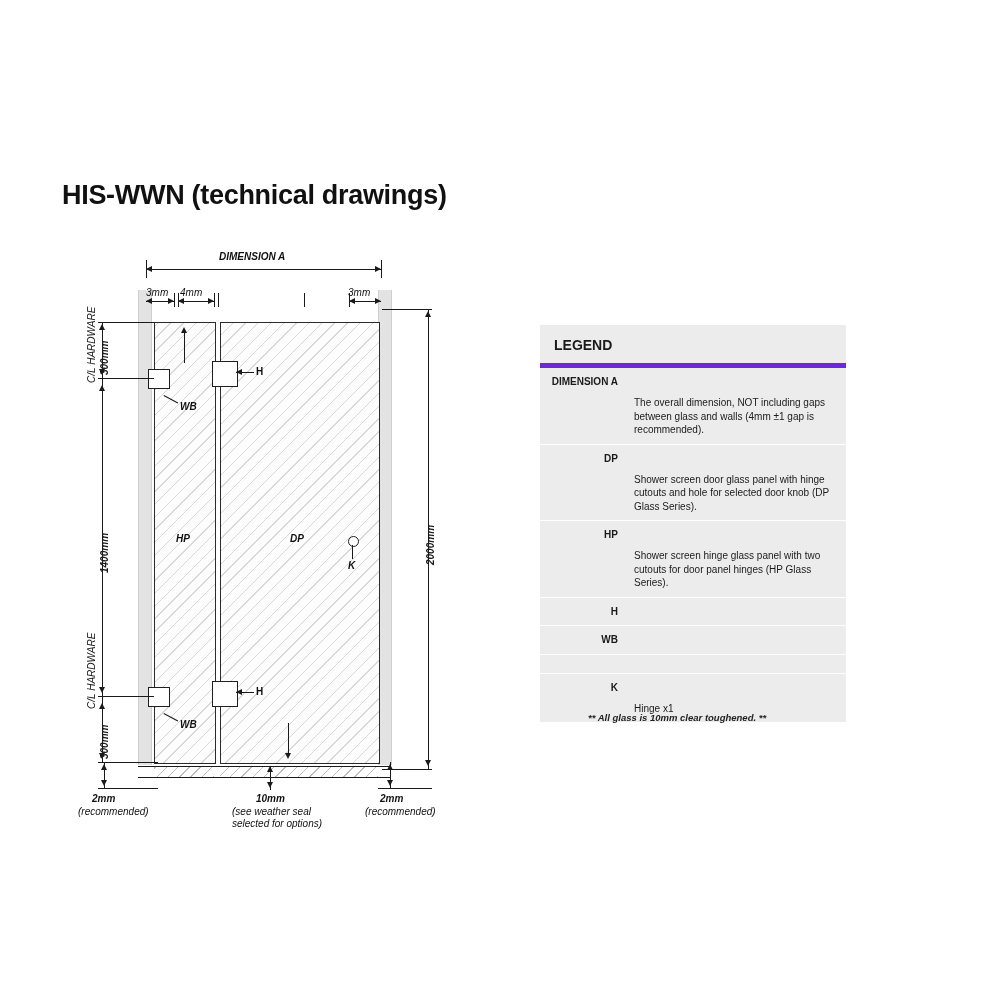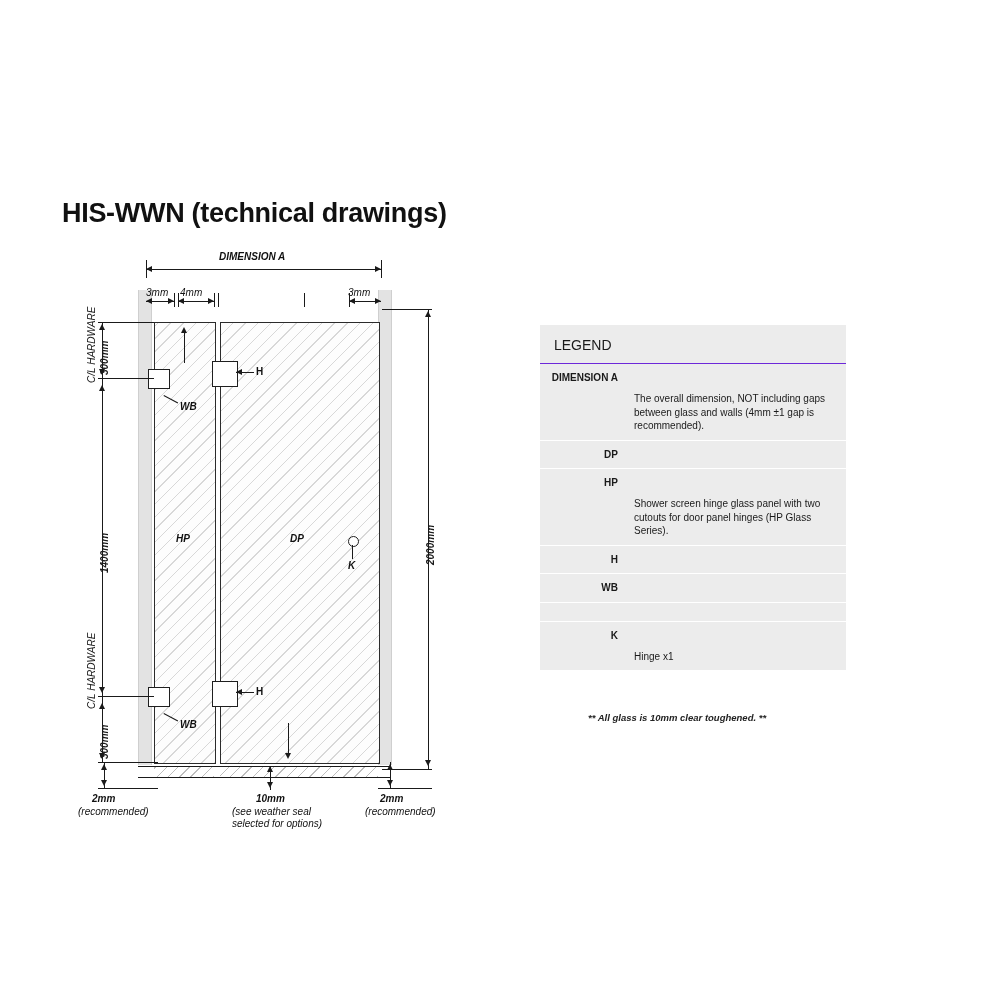--- a/index.html
+++ b/index.html
@@ -17,21 +17,21 @@
   }
   .page {
     position: absolute;
     inset: 0;
   }
 
   
   .title {
     position: absolute;
     left: 62px;
-    top: 198px;
+    top: 180px;
     font-size: 27px;
     font-weight: bold;
     letter-spacing: -0.3px;
     color: #111;
     white-space: nowrap;
   }
 
   
   .drawing {
     position: absolute;
@@ -134,23 +134,23 @@
   .legend {
     position: absolute;
     left: 540px;
     top: 325px;
     width: 306px;
     background: #ececec;
     font-size: 10px;
   }
   .legend-title {
     font-size: 14px;
-    font-weight: normal;
+    font-weight: bold;
     padding: 12px 14px 10px 14px;
-    border-bottom: 1px solid #6d28d9;
+    border-bottom: 5px solid #6d28d9;
   }
   .legend-row {
     display: flex;
     border-bottom: 1px solid #ffffff;
     min-height: 22px;
   }
   .legend-row:last-child { border-bottom: none; }
   .legend-key {
     width: 86px;
     flex: 0 0 86px;
@@ -316,20 +316,21 @@
 
   <div class="legend">
     <div class="legend-title">LEGEND</div>
 
     <div class="legend-row">
       <div class="legend-key">DIMENSION A</div>
       <div class="legend-desc">The overall dimension, NOT including gaps between glass and walls (4mm ±1 gap is recommended).</div>
     </div>
     <div class="legend-row">
       <div class="legend-key">DP</div>
+      <div class="legend-desc">Shower screen door glass panel with hinge cutouts and hole for selected door knob (DP Glass Series).</div>
     </div>
     <div class="legend-row">
       <div class="legend-key">HP</div>
       <div class="legend-desc">Shower screen hinge glass panel with two cutouts for door panel hinges (HP Glass Series).</div>
     </div>
     <div class="legend-row">
       <div class="legend-key">H</div>
     </div>
     <div class="legend-row">
       <div class="legend-key">WB</div>

